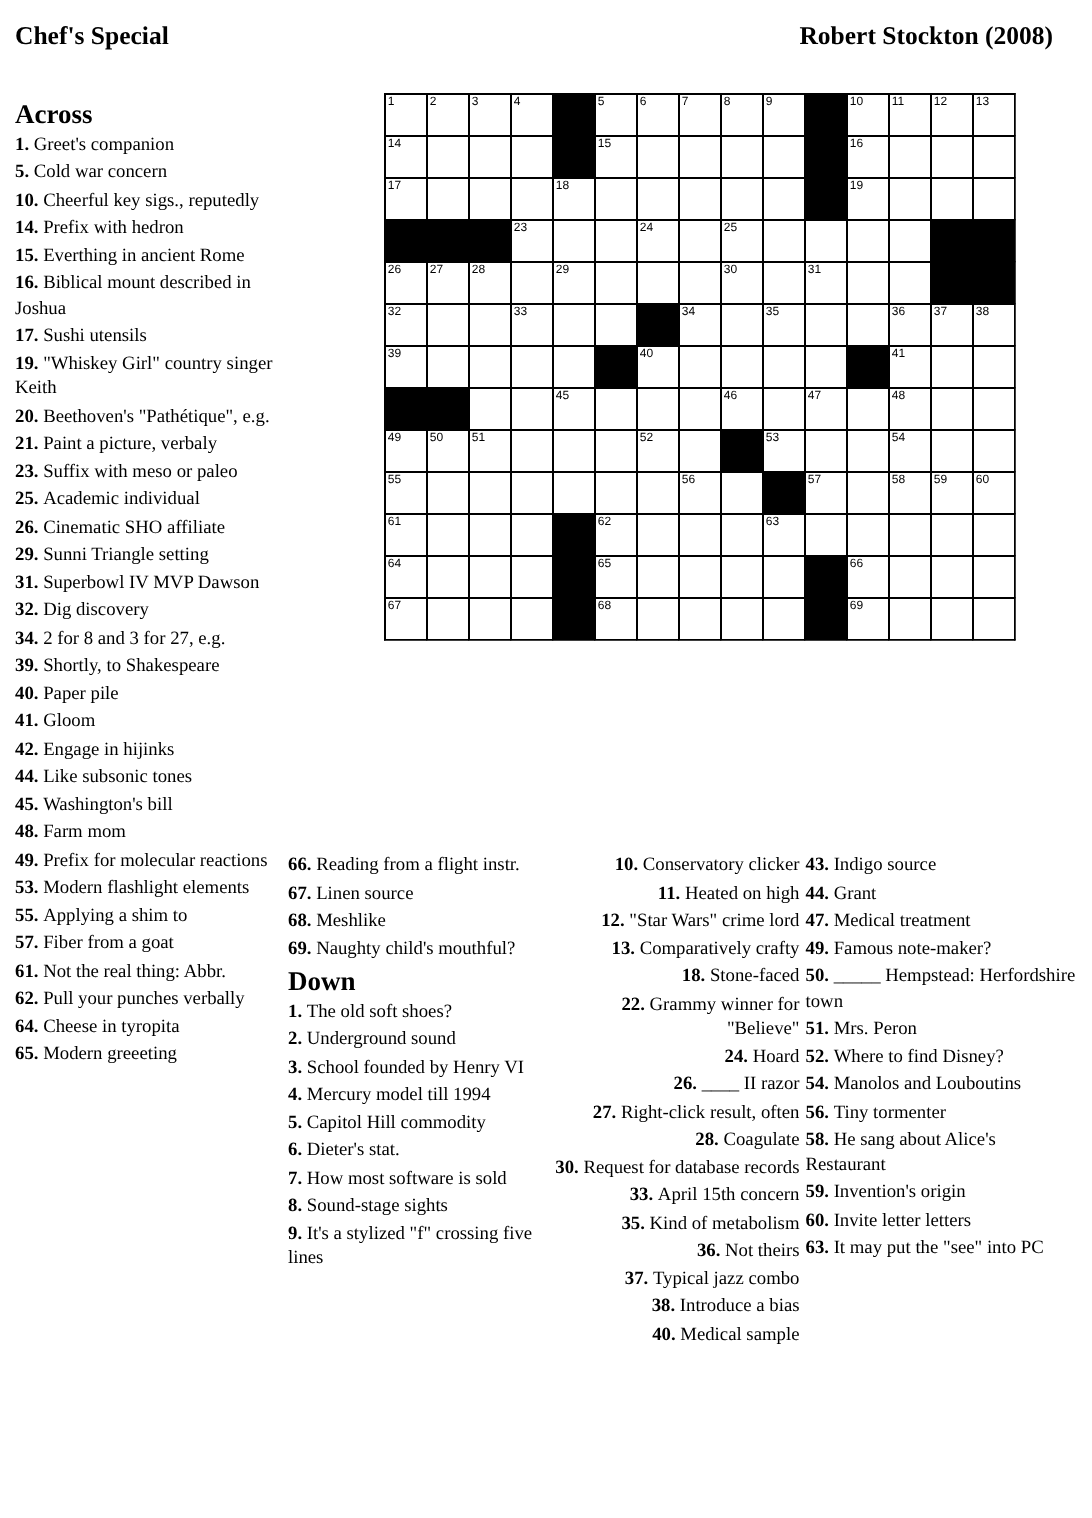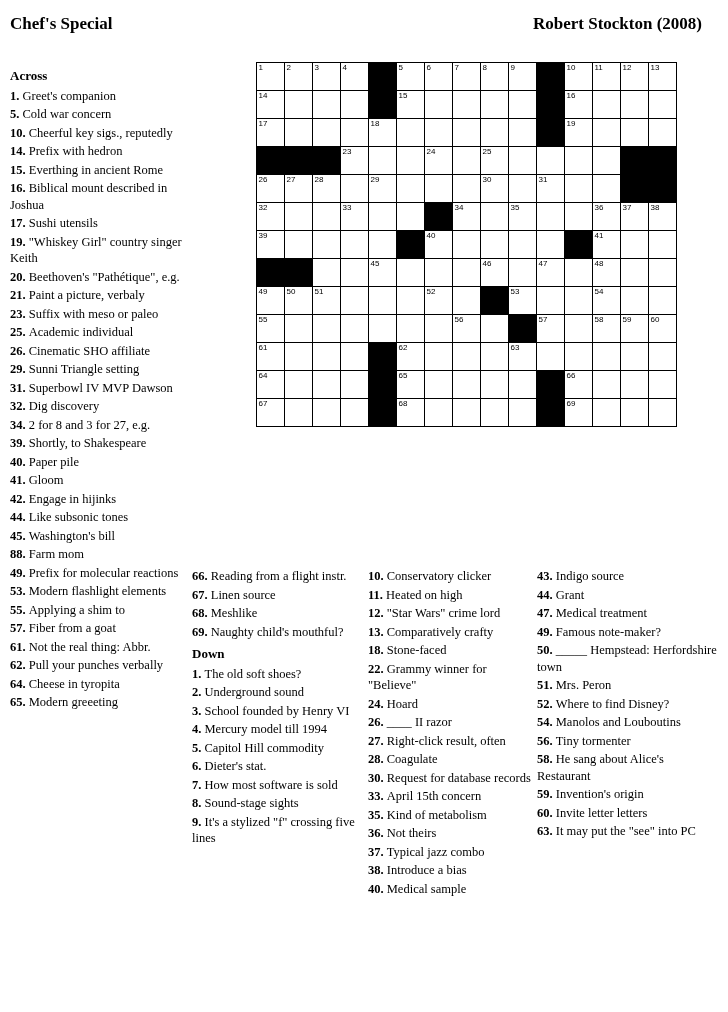--- a/index.html
+++ b/index.html
@@ -79,34 +79,34 @@
     color: #000;
   }
   
   .clue-col {
     position: absolute;
     font-size: 12.5px;
     line-height: 16.5px;
   }
   .clue-col .heading {
     font-weight: bold;
-    font-size: 13px;
+    font-size: 18px;
     margin-bottom: 3px;
     margin-top: 6px;
     font-family: Liberation Serif, serif;
   }
   .clue {
     margin-bottom: 2px;
   }
   .clue .cnum {
     font-weight: bold;
   }
   #col1 { left: 10px; top: 62px; width: 176px; }
   #col2 { left: 192px; top: 568px; width: 165px; }
-  #col3 { left: 368px; top: 568px; width: 165px; }
+  #col3 { left: 368px; top: 568px; width: 165px; text-align: right; }
   #col4 { left: 537px; top: 568px; width: 182px; }
 </style>
 </head>
 <body>
 
 <div class="page">
 
   <div class="header">
     <div class="puzzle-title">Chef's Special</div>
     <div class="puzzle-author">Robert Stockton (2008)</div>
@@ -485,21 +485,21 @@
         <div class="clue"><span class="cnum">29. </span><span>Sunni Triangle setting</span></div>
         <div class="clue"><span class="cnum">31. </span><span>Superbowl IV MVP Dawson</span></div>
         <div class="clue"><span class="cnum">32. </span><span>Dig discovery</span></div>
         <div class="clue"><span class="cnum">34. </span><span>2 for 8 and 3 for 27, e.g.</span></div>
         <div class="clue"><span class="cnum">39. </span><span>Shortly, to Shakespeare</span></div>
         <div class="clue"><span class="cnum">40. </span><span>Paper pile</span></div>
         <div class="clue"><span class="cnum">41. </span><span>Gloom</span></div>
         <div class="clue"><span class="cnum">42. </span><span>Engage in hijinks</span></div>
         <div class="clue"><span class="cnum">44. </span><span>Like subsonic tones</span></div>
         <div class="clue"><span class="cnum">45. </span><span>Washington's bill</span></div>
-        <div class="clue"><span class="cnum">88. </span><span>Farm mom</span></div>
+        <div class="clue"><span class="cnum">48. </span><span>Farm mom</span></div>
         <div class="clue"><span class="cnum">49. </span><span>Prefix for molecular reactions</span></div>
         <div class="clue"><span class="cnum">53. </span><span>Modern flashlight elements</span></div>
         <div class="clue"><span class="cnum">55. </span><span>Applying a shim to</span></div>
         <div class="clue"><span class="cnum">57. </span><span>Fiber from a goat</span></div>
         <div class="clue"><span class="cnum">61. </span><span>Not the real thing: Abbr.</span></div>
         <div class="clue"><span class="cnum">62. </span><span>Pull your punches verbally</span></div>
         <div class="clue"><span class="cnum">64. </span><span>Cheese in tyropita</span></div>
         <div class="clue"><span class="cnum">65. </span><span>Modern greeeting</span></div>
       </div>
   </div>

